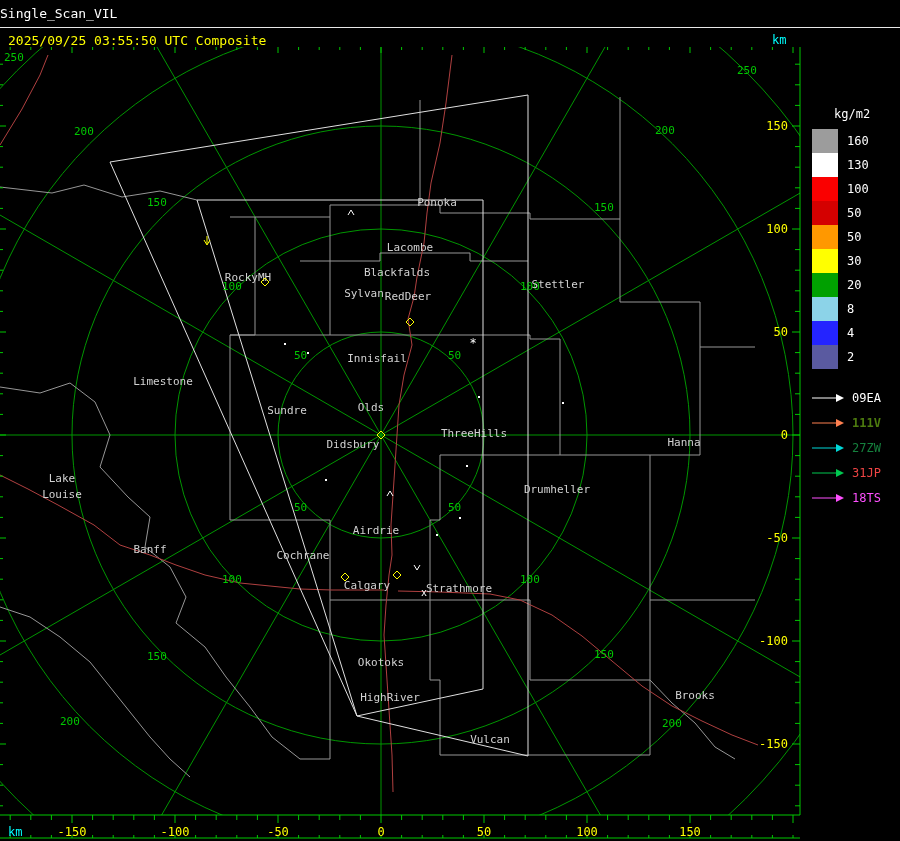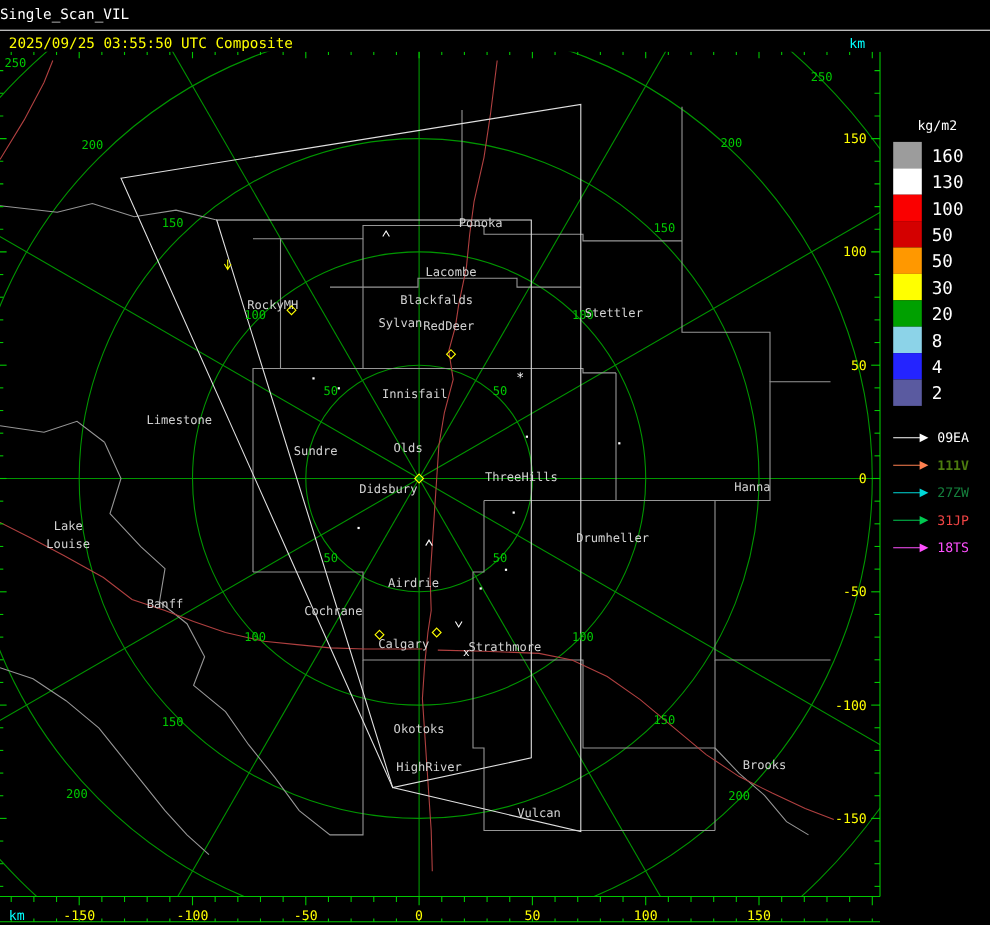--- a/index.html
+++ b/index.html
@@ -8,21 +8,21 @@
   .titlebar{position:absolute;top:0;left:0;width:900px;height:27px;
             border-bottom:1px solid #e8e8e8;color:#ffffff;font-size:13px;
             display:flex;align-items:center;justify-content:flex-start;}
   .timestamp{position:absolute;top:33px;left:8px;color:#ffff00;font-size:13px;white-space:pre;}
   .km-top{position:absolute;top:33px;left:772px;color:#00ffff;font-size:12px;}
   .map-wrap{position:absolute;top:47px;left:0;width:810px;height:794px;}
   .panel{position:absolute;top:59px;left:810px;width:90px;height:794px;margin-top:44px;}
   .cb-unit{color:#ffffff;font-size:12px;margin:4px 0 8px 24px;}
   .cb-row{display:flex;height:24px;align-items:center;}
   .cb-swatch{width:26px;height:24px;margin-left:2px;flex:none;}
-  .cb-label{color:#ffffff;font-size:16px;margin-left:9px;}
+  .cb-label{color:#ffffff;font-size:12px;margin-left:9px;}
   #radar-legend{margin-top:16px;}
   .rl-row{display:flex;height:25px;align-items:center;}
   .rl-label{font-size:12px;margin-left:6px;}
 </style>
 </head>
 <body>
 
 <div class="titlebar">
   <span>Single_Scan_VIL</span>
 </div>

